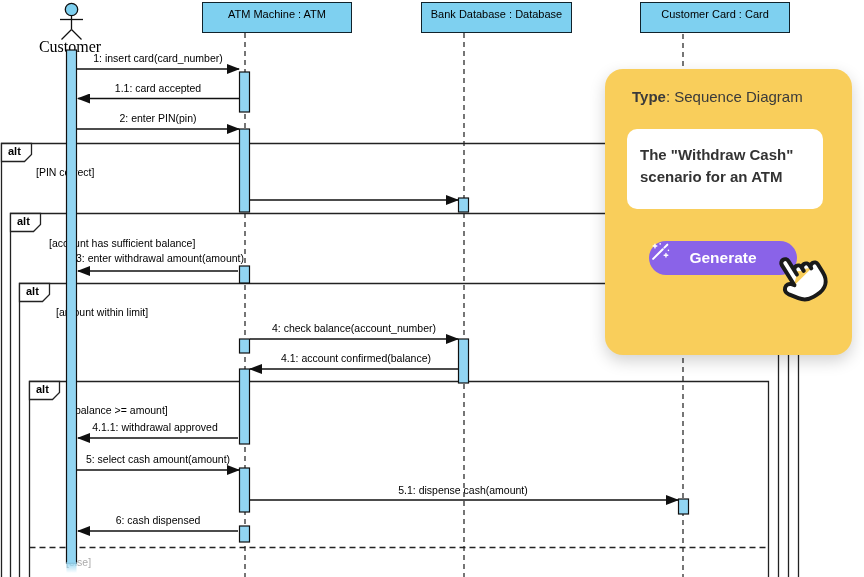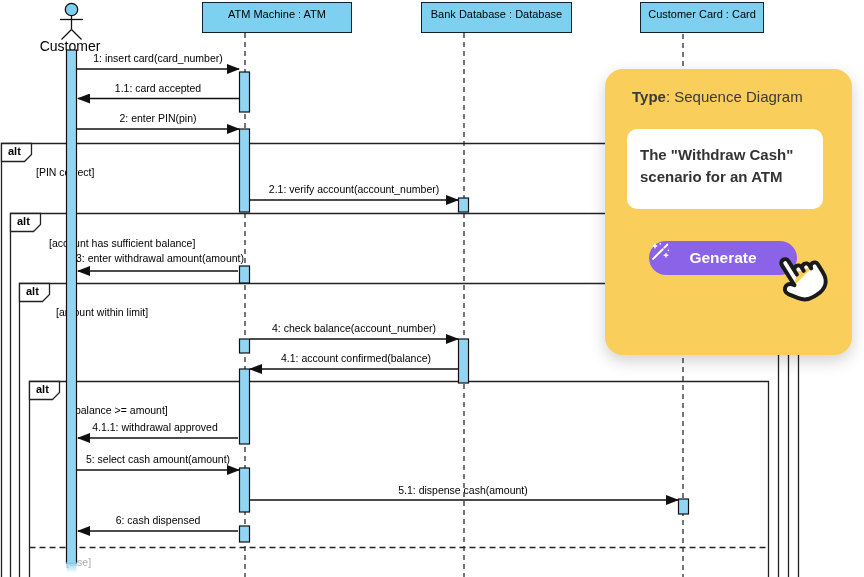--- a/index.html
+++ b/index.html
@@ -9,21 +9,21 @@
   #base-svg{z-index:1;}
   #labels{position:absolute;left:0;top:0;width:864px;height:577px;z-index:2;}
   #bars-svg{z-index:3;}
   .head-box{position:absolute;box-sizing:border-box;background:#7ED0F0;border:1.6px solid #10222b;
             display:flex;justify-content:center;align-items:flex-start;padding-top:5px;
             font-size:11px;color:#000;z-index:2;white-space:nowrap;margin-left:32px;}
   .msg{position:absolute;font-size:10.5px;color:#000;white-space:nowrap;transform:translateX(-50%);}
   .guard{position:absolute;font-size:10.5px;color:#000;white-space:nowrap;}
   .guard.else{color:#ABABAB;}
   .opname{position:absolute;font-size:11px;font-weight:bold;color:#000;}
-  .actor-label{position:absolute;font-size:14px;color:#000;transform:translateX(-50%);white-space:nowrap;}
+  .actor-label{position:absolute;font-size:16px;color:#000;transform:translateX(-50%);white-space:nowrap;font-family:Liberation Serif, serif;}
   
   #overlay{position:absolute;left:605px;top:69px;width:247px;height:286px;background:#F9CE5B;
            border-radius:18px;z-index:4;box-shadow:0 6px 16px rgba(0,0,0,.18);}
   #type-line{position:absolute;left:27px;top:19px;font-size:15px;color:#3a3a3a;white-space:nowrap;}
   #type-line .b{font-weight:bold;}
   #desc-card{position:absolute;left:22px;top:60px;width:196px;height:80px;background:#fff;border-radius:10px;}
   #desc-text{position:absolute;left:13px;top:15px;width:172px;font-size:15px;font-weight:bold;
              color:#333;line-height:22px;}
   #generate-btn{position:absolute;left:44px;top:172px;width:148px;height:34px;border:none;
                 background:#8A63E8;border-radius:17px;display:flex;align-items:center;
@@ -90,33 +90,32 @@
 
     <div class="guard" style="left:36px;top:166px;">[PIN correct]</div>
     <div class="guard" style="left:49px;top:237px;">[account has sufficient balance]</div>
     <div class="guard" style="left:56px;top:306px;">[amount within limit]</div>
     <div class="guard" style="left:72px;top:404px;">[balance &gt;= amount]</div>
     <div class="guard else" style="left:66px;top:556px;">[else]</div>
 
     <div class="msg" style="left:158px;top:52px;">1: insert card(card_number)</div>
     <div class="msg" style="left:158px;top:82px;">1.1: card accepted</div>
     <div class="msg" style="left:158px;top:112px;">2: enter PIN(pin)</div>
-    <div class="msg" style="left:354px;top:183px;">2.1: verify account(account_number)</div>
     <div class="msg" style="left:160px;top:252px;">3: enter withdrawal amount(amount)</div>
     <div class="msg" style="left:354px;top:322px;">4: check balance(account_number)</div>
     <div class="msg" style="left:356px;top:352px;">4.1: account confirmed(balance)</div>
     <div class="msg" style="left:155px;top:421px;">4.1.1: withdrawal approved</div>
     <div class="msg" style="left:158px;top:453px;">5: select cash amount(amount)</div>
     <div class="msg" style="left:463px;top:484px;">5.1: dispense cash(amount)</div>
     <div class="msg" style="left:158px;top:514px;">6: cash dispensed</div>
   </div>
 
   <div class="head-box" style="left:170px;top:2px;width:150px;height:31px;">ATM Machine : ATM</div>
   <div class="head-box" style="left:389px;top:2px;width:151px;height:31px;">Bank Database : Database</div>
-  <div class="head-box" style="left:608px;top:2px;width:124px;height:31px;">Customer Card : Card</div>
+  <div class="head-box" style="left:608px;top:2px;width:150px;height:31px;">Customer Card : Card</div>
 
   <svg id="bars-svg" width="864" height="577" viewBox="0 0 864 577">
     <defs>
       <linearGradient id="barfade" x1="0" y1="0" x2="0" y2="1">
         <stop offset="0" stop-color="#92D5F2" stop-opacity="1"></stop>
         <stop offset="1" stop-color="#92D5F2" stop-opacity="0"></stop>
       </linearGradient>
     </defs>
 
     <g stroke="#101010" stroke-width="1.3" fill="none">

